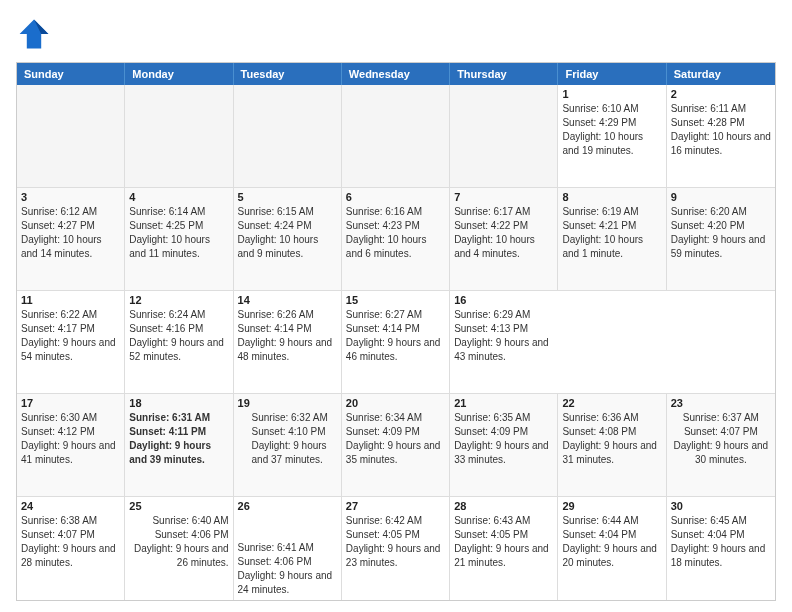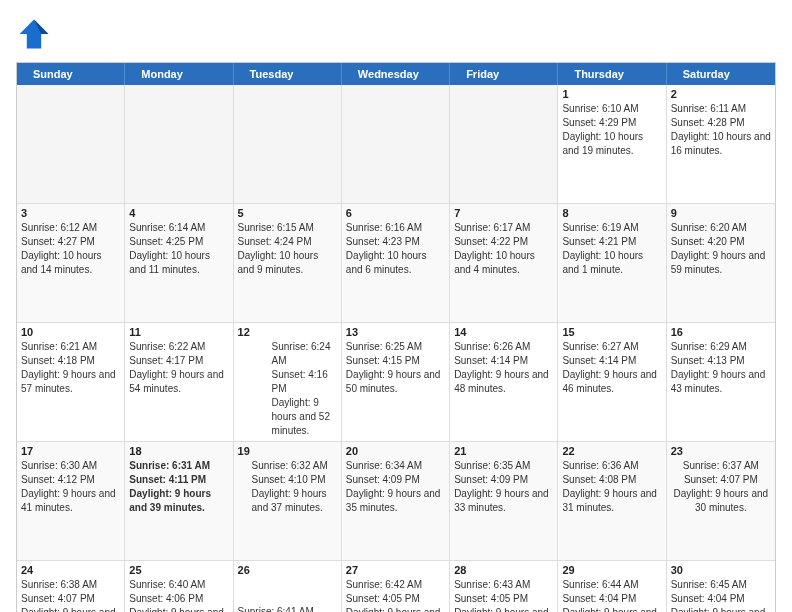--- a/index.html
+++ b/index.html
@@ -65,21 +65,21 @@
     }
     .cal-header {
       display: grid;
       grid-template-columns: repeat(7, 1fr);
       background: #2a6fbd;
     }
     .cal-header-cell {
       color: #fff;
       font-size: 11px;
       font-weight: bold;
-      padding: 5px 16px;
+      padding: 5px 7px;
       text-align: left;
       border-right: 1px solid #4a8fd0;
     }
     .cal-header-cell:last-child { border-right: none; }
     .cal-body {
       display: grid;
       grid-template-rows: repeat(5, 1fr);
     }
     .cal-row {
       display: grid;
@@ -131,22 +131,22 @@
       <div class="location"></div>
     </div>
   </div>
 
   <div class="calendar">
     <div class="cal-header">
     <div class="cal-header-cell">Sunday</div>
         <div class="cal-header-cell">Monday</div>
         <div class="cal-header-cell">Tuesday</div>
         <div class="cal-header-cell">Wednesday</div>
+        <div class="cal-header-cell">Thursday</div>
         <div class="cal-header-cell">Friday</div>
-        <div class="cal-header-cell">Thursday</div>
         <div class="cal-header-cell">Saturday</div>
       </div>
     <div class="cal-body">
     <div class="cal-row">
           <div class="cal-cell empty"></div>
           <div class="cal-cell empty"></div>
           <div class="cal-cell empty"></div>
           <div class="cal-cell empty"></div>
           <div class="cal-cell empty"></div>
           <div class="cal-cell">
@@ -201,42 +201,30 @@
           </div>
           <div class="cal-cell alt">
             <span class="day-num">9</span>
             <div class="cell-info" style="white-space: pre-line;">Sunrise: 6:20 AM
 Sunset: 4:20 PM
 Daylight: 9 hours and 59 minutes.</div>
           </div>
         </div>
         <div class="cal-row">
           <div class="cal-cell">
-            <span class="day-num">10</span>
-            <div class="cell-info" style="white-space: pre-line;">Sunrise: 6:21 AM
-Sunset: 4:18 PM
-Daylight: 9 hours and 57 minutes.</div>
-          </div>
-          <div class="cal-cell">
             <span class="day-num">11</span>
             <div class="cell-info" style="white-space: pre-line;">Sunrise: 6:22 AM
 Sunset: 4:17 PM
 Daylight: 9 hours and 54 minutes.</div>
           </div>
           <div class="cal-cell">
             <span class="day-num">12</span>
-            <div class="cell-info" style="white-space: pre-line; margin-left: 34px;">Sunrise: 6:24 AM
+            <div class="cell-info" style="white-space: pre-line;">Sunrise: 6:24 AM
 Sunset: 4:16 PM
 Daylight: 9 hours and 52 minutes.</div>
-          </div>
-          <div class="cal-cell">
-            <span class="day-num">13</span>
-            <div class="cell-info" style="white-space: pre-line;">Sunrise: 6:25 AM
-Sunset: 4:15 PM
-Daylight: 9 hours and 50 minutes.</div>
           </div>
           <div class="cal-cell">
             <span class="day-num">14</span>
             <div class="cell-info" style="white-space: pre-line;">Sunrise: 6:26 AM
 Sunset: 4:14 PM
 Daylight: 9 hours and 48 minutes.</div>
           </div>
           <div class="cal-cell">
             <span class="day-num">15</span>
             <div class="cell-info" style="white-space: pre-line;">Sunrise: 6:27 AM
@@ -296,21 +284,21 @@
         </div>
         <div class="cal-row">
           <div class="cal-cell">
             <span class="day-num">24</span>
             <div class="cell-info" style="white-space: pre-line;">Sunrise: 6:38 AM
 Sunset: 4:07 PM
 Daylight: 9 hours and 28 minutes.</div>
           </div>
           <div class="cal-cell">
             <span class="day-num">25</span>
-            <div class="cell-info" style="white-space: pre-line;">Sunrise: 6:40 AM
+            <div class="cell-info" style="white-space: pre-line; text-align: right;">Sunrise: 6:40 AM
 Sunset: 4:06 PM
 Daylight: 9 hours and 26 minutes.</div>
           </div>
           <div class="cal-cell">
             <span class="day-num">26</span>
             <div class="cell-info" style="white-space: pre-line; margin-top: 29px;">Sunrise: 6:41 AM
 Sunset: 4:06 PM
 Daylight: 9 hours and 24 minutes.</div>
           </div>
           <div class="cal-cell">

